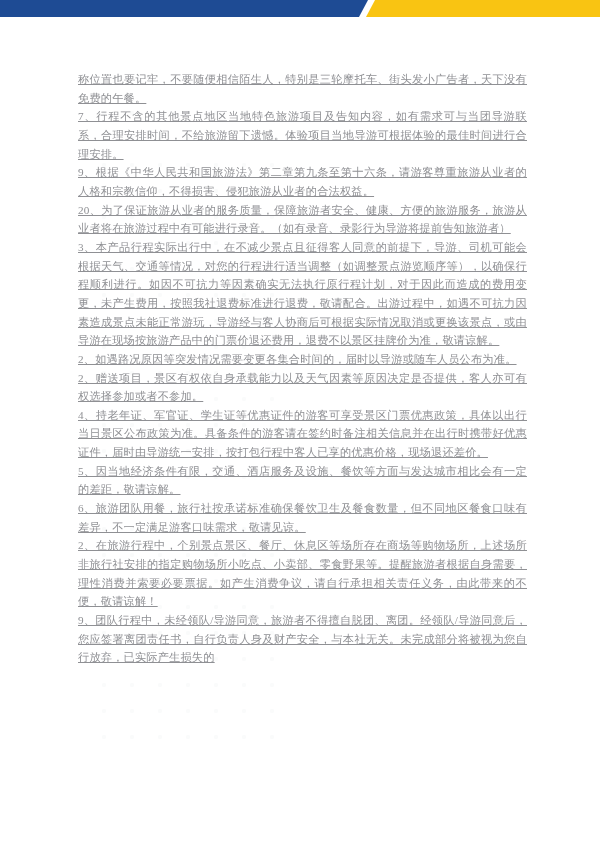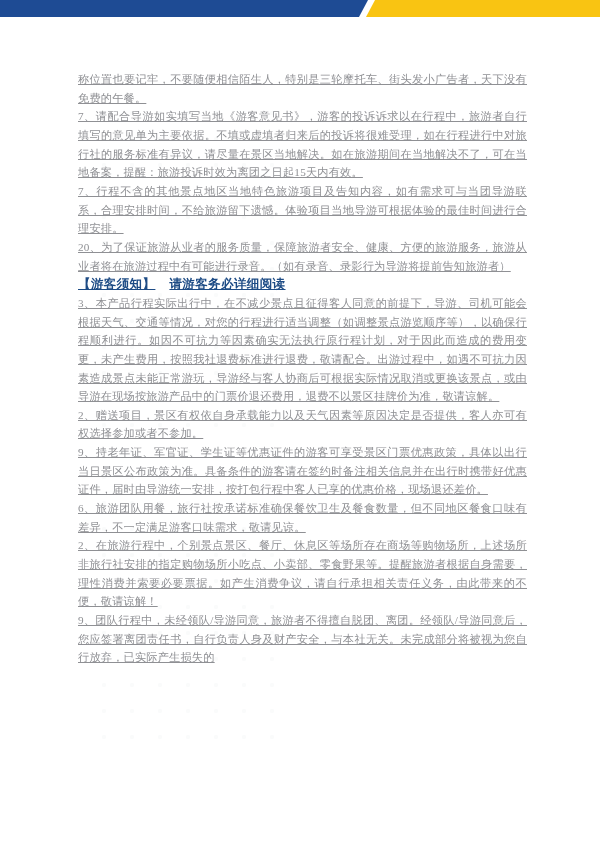--- a/index.html
+++ b/index.html
@@ -59,27 +59,26 @@
 
 <div class="header-bar">
   <div class="bar-blue"></div>
   <div class="bar-yellow"></div>
 </div>
 
 <div class="watermark"></div>
 
 <div class="doc-content">
   <p>称位置也要记牢，不要随便相信陌生人，特别是三轮摩托车、街头发小广告者，天下没有免费的午餐。</p>
-  <p>7、请配合导游如实填写当地《游客意见书》，游客的投诉诉求以在行程中，旅游者自行填写的意见单为主要依据。不填或虚填者归来后的投诉将很难受理，如在行程进行中对旅行社的服务标准有异议，请尽量在景区当地解决。如在旅游期间在当地解决不了，可在当地备案，提醒：旅游投诉时效为离团之日起15天内有效。</p>
   <p>7、行程不含的其他景点地区当地特色旅游项目及告知内容，如有需求可与当团导游联系，合理安排时间，不给旅游留下遗憾。体验项目当地导游可根据体验的最佳时间进行合理安排。</p>
+  <p>9、根据《中华人民共和国旅游法》第二章第九条至第十六条，请游客尊重旅游从业者的人格和宗教信仰，不得损害、侵犯旅游从业者的合法权益。</p>
   <p>20、为了保证旅游从业者的服务质量，保障旅游者安全、健康、方便的旅游服务，旅游从业者将在旅游过程中有可能进行录音。（如有录音、录影行为导游将提前告知旅游者）</p>
 
-  <p class="notice-heading">
-    <span class="heading-bracket">【游客须知】</span><span class="heading-sub">请游客务必详细阅读</span>
-  </p>
 
   <p>3、本产品行程实际出行中，在不减少景点且征得客人同意的前提下，导游、司机可能会根据天气、交通等情况，对您的行程进行适当调整（如调整景点游览顺序等），以确保行程顺利进行。如因不可抗力等因素确实无法执行原行程计划，对于因此而造成的费用变更，未产生费用，按照我社退费标准进行退费，敬请配合。出游过程中，如遇不可抗力因素造成景点未能正常游玩，导游经与客人协商后可根据实际情况取消或更换该景点，或由导游在现场按旅游产品中的门票价退还费用，退费不以景区挂牌价为准，敬请谅解。</p>
+  <p>2、如遇路况原因等突发情况需要变更各集合时间的，届时以导游或随车人员公布为准。</p>
   <p>2、赠送项目，景区有权依自身承载能力以及天气因素等原因决定是否提供，客人亦可有权选择参加或者不参加。</p>
-  <p>9、持老年证、军官证、学生证等优惠证件的游客可享受景区门票优惠政策，具体以出行当日景区公布政策为准。具备条件的游客请在签约时备注相关信息并在出行时携带好优惠证件，届时由导游统一安排，按打包行程中客人已享的优惠价格，现场退还差价。</p>
+  <p>4、持老年证、军官证、学生证等优惠证件的游客可享受景区门票优惠政策，具体以出行当日景区公布政策为准。具备条件的游客请在签约时备注相关信息并在出行时携带好优惠证件，届时由导游统一安排，按打包行程中客人已享的优惠价格，现场退还差价。</p>
+  <p>5、因当地经济条件有限，交通、酒店服务及设施、餐饮等方面与发达城市相比会有一定的差距，敬请谅解。</p>
   <p>6、旅游团队用餐，旅行社按承诺标准确保餐饮卫生及餐食数量，但不同地区餐食口味有差异，不一定满足游客口味需求，敬请见谅。</p>
   <p>2、在旅游行程中，个别景点景区、餐厅、休息区等场所存在商场等购物场所，上述场所非旅行社安排的指定购物场所小吃点、小卖部、零食野果等。提醒旅游者根据自身需要，理性消费并索要必要票据。如产生消费争议，请自行承担相关责任义务，由此带来的不便，敬请谅解！</p>
   <p>9、团队行程中，未经领队/导游同意，旅游者不得擅自脱团、离团。经领队/导游同意后，您应签署离团责任书，自行负责人身及财产安全，与本社无关。未完成部分将被视为您自行放弃，已实际产生损失的</p>
 </div>
 
 </body></html>

